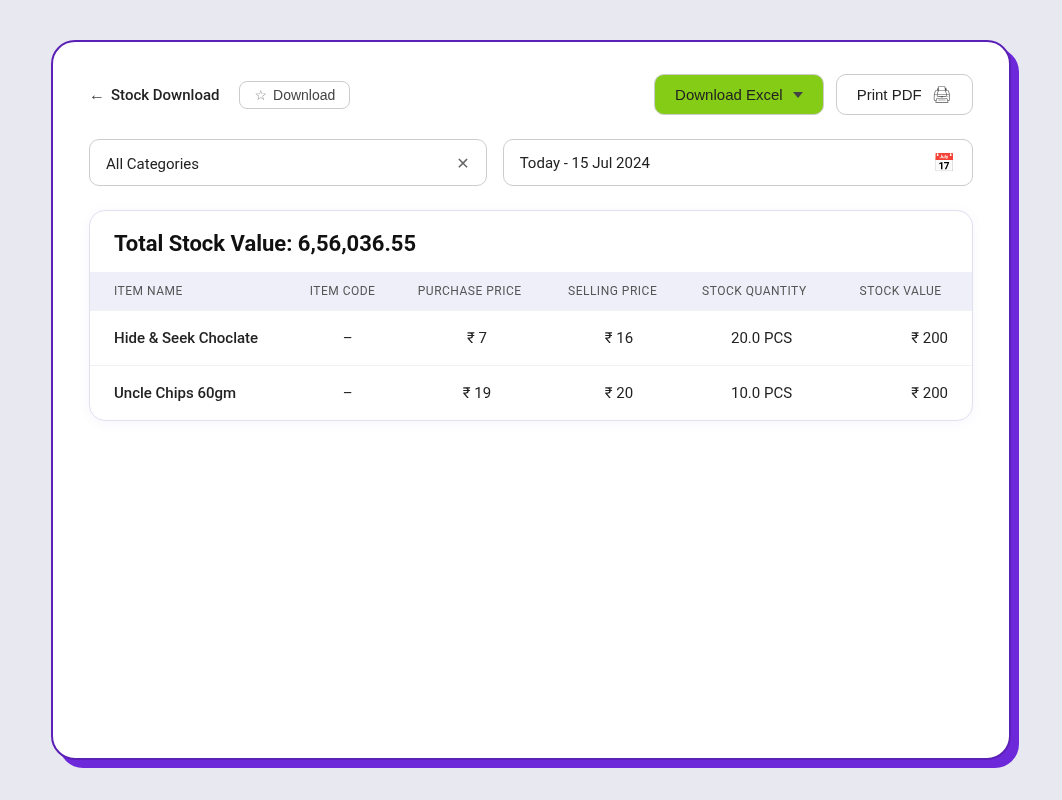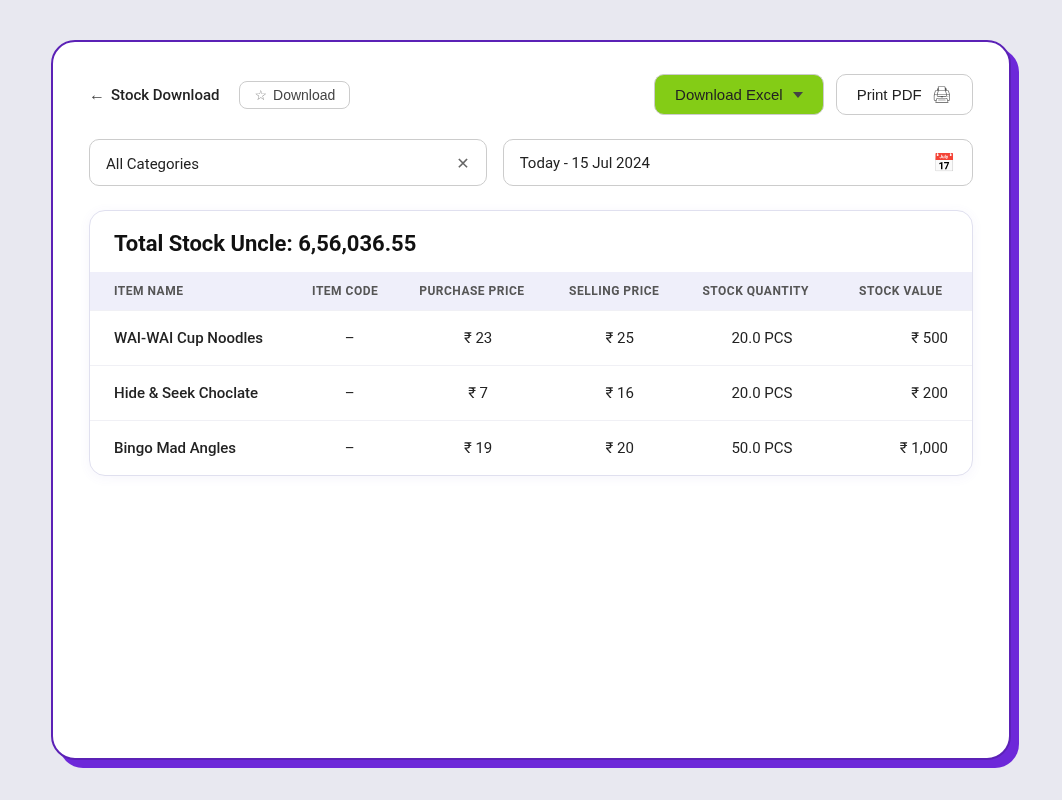--- a/index.html
+++ b/index.html
@@ -161,21 +161,21 @@
       border-collapse: collapse;
     }
 
     thead tr {
       background: #efeffa;
     }
 
     thead th {
       padding: 12px 16px;
       font-size: 12px;
-      font-weight: 700;
+      font-weight: 400;
       color: #555;
       text-align: left;
       text-transform: uppercase;
       letter-spacing: 0.5px;
     }
 
     thead th:first-child {
       padding-left: 24px;
     }
 
@@ -267,54 +267,46 @@
       <span>All Categories</span>
       <span class="filter-close">✕</span>
     </div>
     <div class="filter-date">
       <span>Today - 15 Jul 2024</span>
       <span class="calendar-icon">📅</span>
     </div>
   </div>
 
   <div class="table-card">
-    <div class="table-title">Total Stock Uncle: 6,56,036.55</div>
+    <div class="table-title">Total Stock Value: 6,56,036.55</div>
     <table>
       <thead>
         <tr>
           <th>Item name</th>
           <th>ITEM CODE</th>
           <th>PURCHASE PRICE</th>
           <th>SELLING PRICE</th>
           <th>STOCK QUANTITY</th>
           <th>STOCK VALUE</th>
         </tr>
       </thead>
       <tbody id="table-body">
-      <tr>
-      <td>WAI-WAI Cup Noodles</td>
-      <td class="center">–</td>
-      <td class="center">₹ 23</td>
-      <td class="center">₹ 25</td>
-      <td class="center">20.0 PCS</td>
-      <td>₹ 500</td>
-    </tr>
           <tr>
       <td>Hide &amp; Seek Choclate</td>
       <td class="center">–</td>
       <td class="center">₹ 7</td>
       <td class="center">₹ 16</td>
       <td class="center">20.0 PCS</td>
       <td>₹ 200</td>
     </tr>
           <tr>
-      <td>Bingo Mad Angles</td>
+      <td>Uncle Chips 60gm</td>
       <td class="center">–</td>
       <td class="center">₹ 19</td>
       <td class="center">₹ 20</td>
-      <td class="center">50.0 PCS</td>
-      <td>₹ 1,000</td>
+      <td class="center">10.0 PCS</td>
+      <td>₹ 200</td>
     </tr>
         </tbody>
     </table>
   </div>
 
 </div>
 
 </body></html>

